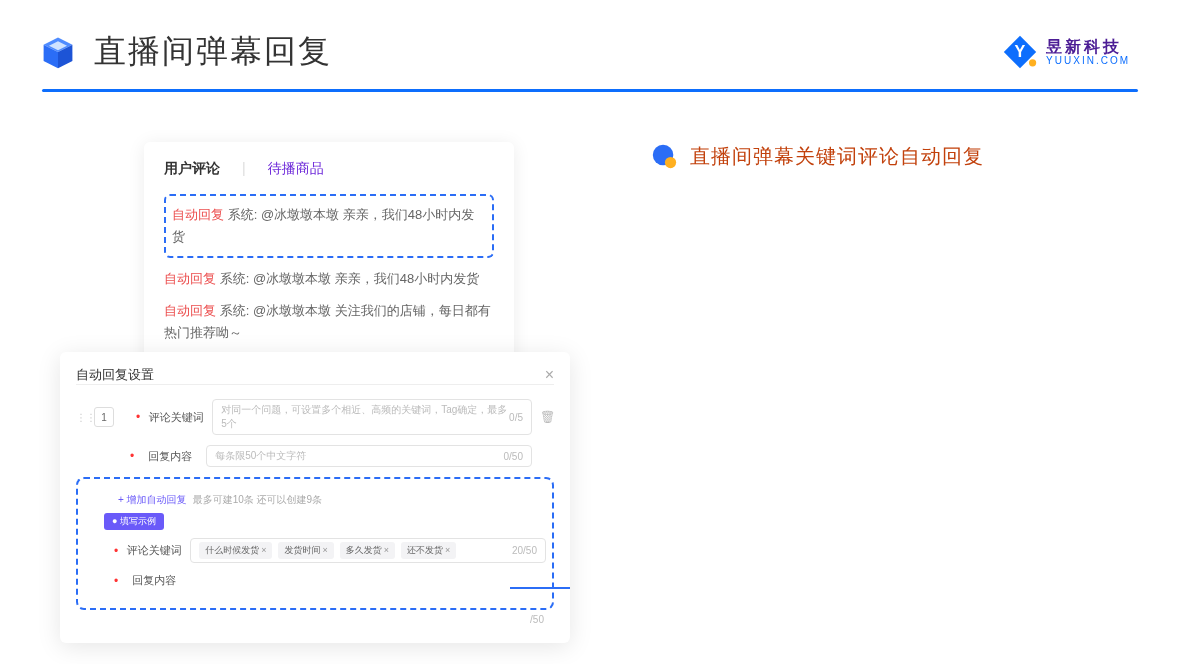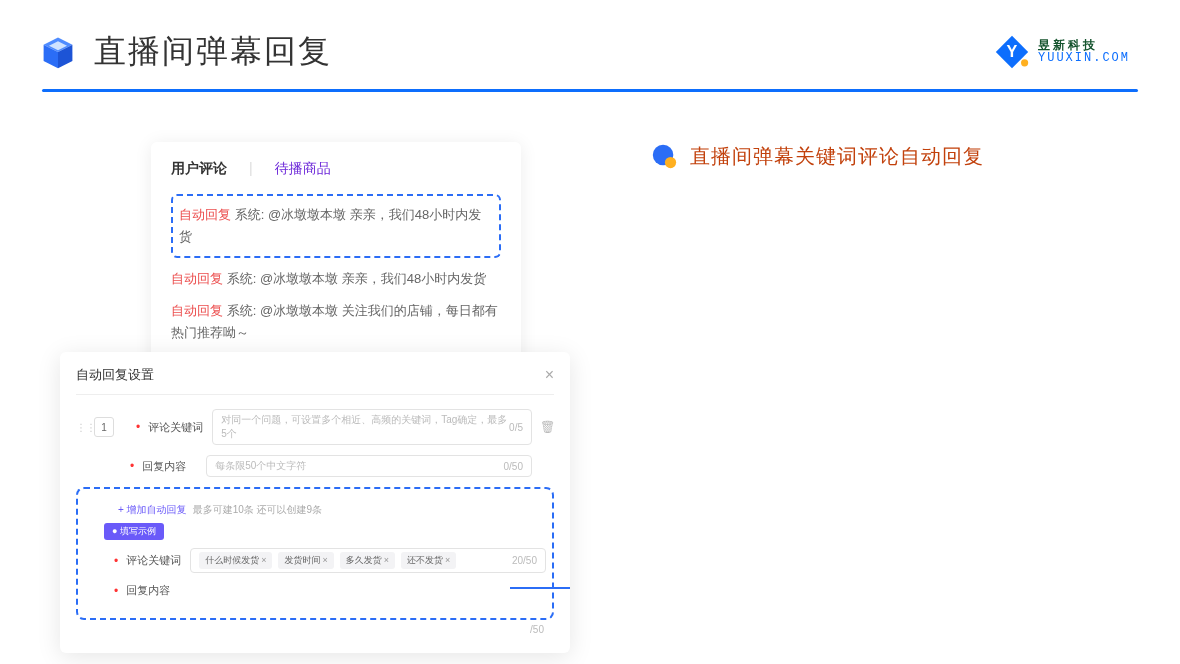--- a/index.html
+++ b/index.html
@@ -6,46 +6,46 @@
 body { width: 1180px; height: 664px; background: #fff; font-family: "Microsoft YaHei", sans-serif; position: relative; overflow: hidden; }
 
 .header { display: flex; align-items: center; justify-content: space-between; padding: 30px 50px 15px 40px; }
 .header-left { display: flex; align-items: center; gap: 18px; }
 .cube-icon { width: 36px; height: 36px; position: relative; }
 .cube-icon svg { width: 100%; height: 100%; }
 .page-title { font-size: 32px; font-weight: 500; color: #333; letter-spacing: 2px; }
 .brand { display: flex; align-items: center; gap: 8px; }
 .brand-icon { width: 36px; height: 36px; }
 .brand-text { display: flex; flex-direction: column; line-height: 1.1; }
-.brand-name { font-size: 12px; font-weight: bold; color: #14532d; letter-spacing: 3px; }
-.brand-sub { font-size: 12px; color: #0d6efd; letter-spacing: 2px; font-family: Liberation Mono, monospace; }
+.brand-name { font-size: 16px; font-weight: bold; color: #4c1d95; letter-spacing: 3px; }
+.brand-sub { font-size: 10px; color: #0d6efd; letter-spacing: 2px; }
 .hr-line { height: 3px; background: #0d6efd; margin: 0 42px; border-radius: 2px; }
 
 .content { display: flex; padding: 50px 50px 20px 60px; gap: 40px; }
 .left-col { position: relative; width: 520px; height: 500px; }
 .right-col { flex: 1; padding-left: 30px; }
 
 
-.comment-card { position: absolute; top: 0px; left: 91px; width: 370px; background: #fff; border-radius: 6px; box-shadow: 0 2px 18px rgba(0,0,0,0.08); padding: 18px 20px 24px 20px; z-index: 2; }
+.comment-card { position: absolute; top: 0px; left: 84px; width: 370px; background: #fff; border-radius: 6px; box-shadow: 0 2px 18px rgba(0,0,0,0.08); padding: 18px 20px 24px 20px; z-index: 2; }
 .tabs { display: flex; gap: 22px; font-size: 14px; margin-bottom: 16px; }
 .tab-active { font-weight: 700; color: #333; }
 .tab { color: #6d28d9; }
 .comment-line { font-size: 13px; color: #666; line-height: 1.7; margin-bottom: 10px; }
 .red { color: #ec4e4e; font-weight: 500; }
 .dashed-box { border: 2px dashed #2b6df6; border-radius: 6px; padding: 8px 6px; margin-bottom: 10px; }
 
 
 .modal-card { position: absolute; top: 210px; left: 0; width: 510px; background: #fff; border-radius: 6px; box-shadow: 0 4px 24px rgba(0,0,0,0.10); padding: 14px 16px 18px 16px; z-index: 3; }
-.modal-head { display: flex; justify-content: space-between; align-items: center; font-size: 13px; color: #333; padding-bottom: 10px; border-bottom: 1px solid #eee; margin-bottom: 14px; font-weight: 500; gap: 30px; }
+.modal-head { display: flex; justify-content: space-between; align-items: center; font-size: 13px; color: #333; border-bottom: 1px solid #eee; margin-bottom: 14px; font-weight: 500; gap: 30px; }
 .close-x { color: #aaa; font-size: 16px; cursor: pointer; }
 .form-row { display: flex; align-items: center; gap: 8px; margin-bottom: 10px; font-size: 11px; }
 .drag { color: #ccc; font-size: 10px; width: 10px; }
 .seq-box { width: 20px; height: 20px; border: 1px solid #ddd; display: flex; align-items: center; justify-content: center; font-size: 10px; color: #666; border-radius: 3px; }
 .dot-req { color: #f33; font-size: 12px; }
-.flabel { color: #555; width: 56px; text-align: left; font-size: 11px; }
+.flabel { color: #555; width: 56px; text-align: center; font-size: 11px; }
 .finput { flex: 1; border: 1px solid #e3e3e3; border-radius: 4px; padding: 3px 8px; font-size: 10px; color: #bbb; display: flex; justify-content: space-between; align-items: center; cursor: text; }
 .count { color: #bbb; font-size: 10px; }
 .trash { color: #bbb; font-size: 12px; width: 14px; }
 .add-link { color: #6a5af9; font-size: 10px; margin: 8px 0 2px 34px; }
 .add-link .hint { color: #aaa; margin-left: 6px; }
 .example-badge { display: inline-block; background: #6a5af9; color: #fff; font-size: 9px; padding: 2px 8px; border-radius: 3px; margin: 4px 0 8px 20px; }
 .tag-chip { background: #f3f3f5; color: #666; font-size: 9px; padding: 2px 6px; border-radius: 3px; margin-right: 3px; }
 .tag-chip .x { color: #999; margin-left: 2px; }
 .chips-row { display: flex; align-items: flex-start; flex-wrap: wrap; gap: 3px; }
 

